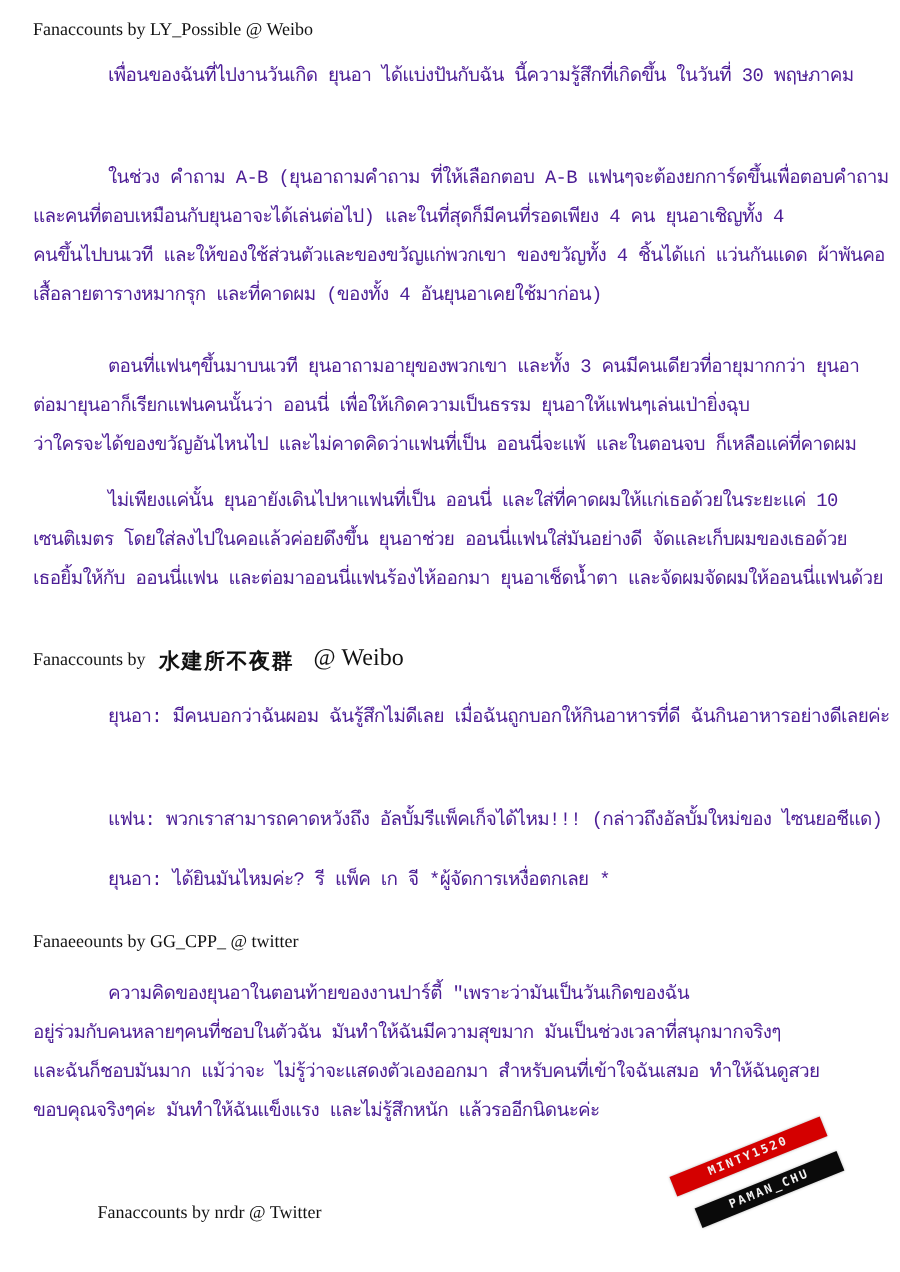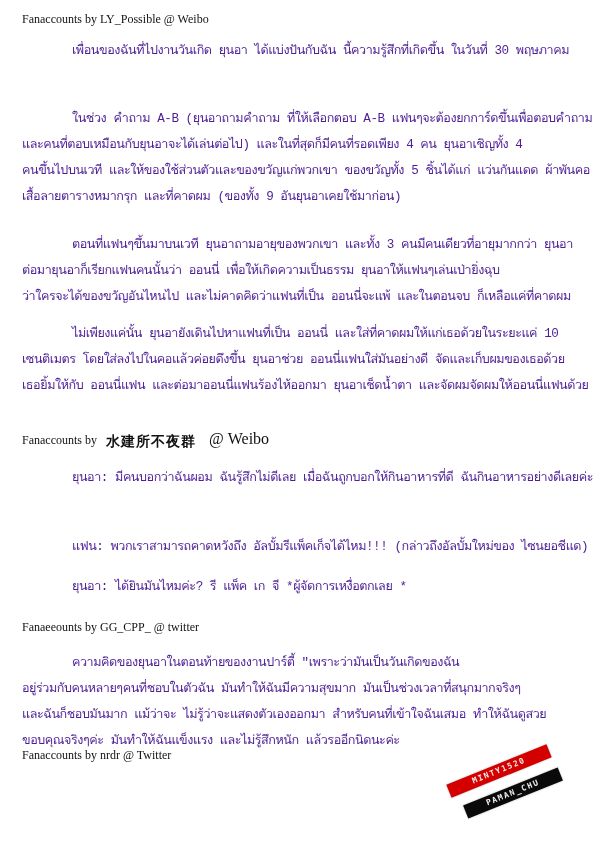--- a/index.html
+++ b/index.html
@@ -93,22 +93,22 @@
     <span>Fanaccounts by LY_Possible @ Weibo</span>
   </div>
 
   <div class="para" style="top:38px;">
     <span class="line indent">เพื่อนของฉันที่ไปงานวันเกิด ยุนอา ได้แบ่งปันกับฉัน นี้ความรู้สึกที่เกิดขึ้น ในวันที่ 30 พฤษภาคม</span>
   </div>
 
   <div class="para" style="top:106px;">
     <span class="line indent">ในช่วง คำถาม A-B (ยุนอาถามคำถาม ที่ให้เลือกตอบ A-B แฟนๆจะต้องยกการ์ดขึ้นเพื่อตอบคำถาม</span>
     <span class="line">และคนที่ตอบเหมือนกับยุนอาจะได้เล่นต่อไป) และในที่สุดก็มีคนที่รอดเพียง 4 คน ยุนอาเชิญทั้ง 4</span>
-    <span class="line">คนขึ้นไปบนเวที และให้ของใช้ส่วนตัวและของขวัญแก่พวกเขา ของขวัญทั้ง 5 ชิ้นได้แก่ แว่นกันแดด ผ้าพันคอ</span>
-    <span class="line">เสื้อลายตารางหมากรุก และที่คาดผม (ของทั้ง 9 อันยุนอาเคยใช้มาก่อน)</span>
+    <span class="line">คนขึ้นไปบนเวที และให้ของใช้ส่วนตัวและของขวัญแก่พวกเขา ของขวัญทั้ง 4 ชิ้นได้แก่ แว่นกันแดด ผ้าพันคอ</span>
+    <span class="line">เสื้อลายตารางหมากรุก และที่คาดผม (ของทั้ง 4 อันยุนอาเคยใช้มาก่อน)</span>
   </div>
 
   <div class="para" style="top:232px;">
     <span class="line indent">ตอนที่แฟนๆขึ้นมาบนเวที ยุนอาถามอายุของพวกเขา และทั้ง 3 คนมีคนเดียวที่อายุมากกว่า ยุนอา</span>
     <span class="line">ต่อมายุนอาก็เรียกแฟนคนนั้นว่า ออนนี่ เพื่อให้เกิดความเป็นธรรม ยุนอาให้แฟนๆเล่นเป่ายิ่งฉุบ</span>
     <span class="line">ว่าใครจะได้ของขวัญอันไหนไป และไม่คาดคิดว่าแฟนที่เป็น ออนนี่จะแพ้ และในตอนจบ ก็เหลือแค่ที่คาดผม</span>
   </div>
 
   <div class="para" style="top:321px;">
     <span class="line indent">ไม่เพียงแค่นั้น ยุนอายังเดินไปหาแฟนที่เป็น ออนนี่ และใส่ที่คาดผมให้แก่เธอด้วยในระยะแค่ 10</span>
@@ -138,20 +138,20 @@
     <span>Fanaeeounts by GG_CPP_ @ twitter</span>
   </div>
 
   <div class="para" style="top:650px;">
     <span class="line indent">ความคิดของยุนอาในตอนท้ายของงานปาร์ตี้ "เพราะว่ามันเป็นวันเกิดของฉัน</span>
     <span class="line">อยู่ร่วมกับคนหลายๆคนที่ชอบในตัวฉัน มันทำให้ฉันมีความสุขมาก มันเป็นช่วงเวลาที่สนุกมากจริงๆ</span>
     <span class="line">และฉันก็ชอบมันมาก แม้ว่าจะ ไม่รู้ว่าจะแสดงตัวเองออกมา สำหรับคนที่เข้าใจฉันเสมอ ทำให้ฉันดูสวย</span>
     <span class="line">ขอบคุณจริงๆค่ะ มันทำให้ฉันแข็งแรง และไม่รู้สึกหนัก แล้วรออีกนิดนะค่ะ</span>
   </div>
 
-  <div class="credit" style="top:748px;">
+  <div class="credit" style="top:801px;margin-left:43px;">
     <span>Fanaccounts by nrdr @ Twitter</span>
   </div>
 
   <div class="stamp red">MINTY1520</div>
   <div class="stamp black">PAMAN_CHU</div>
 
 </div>
 
 </body></html>

